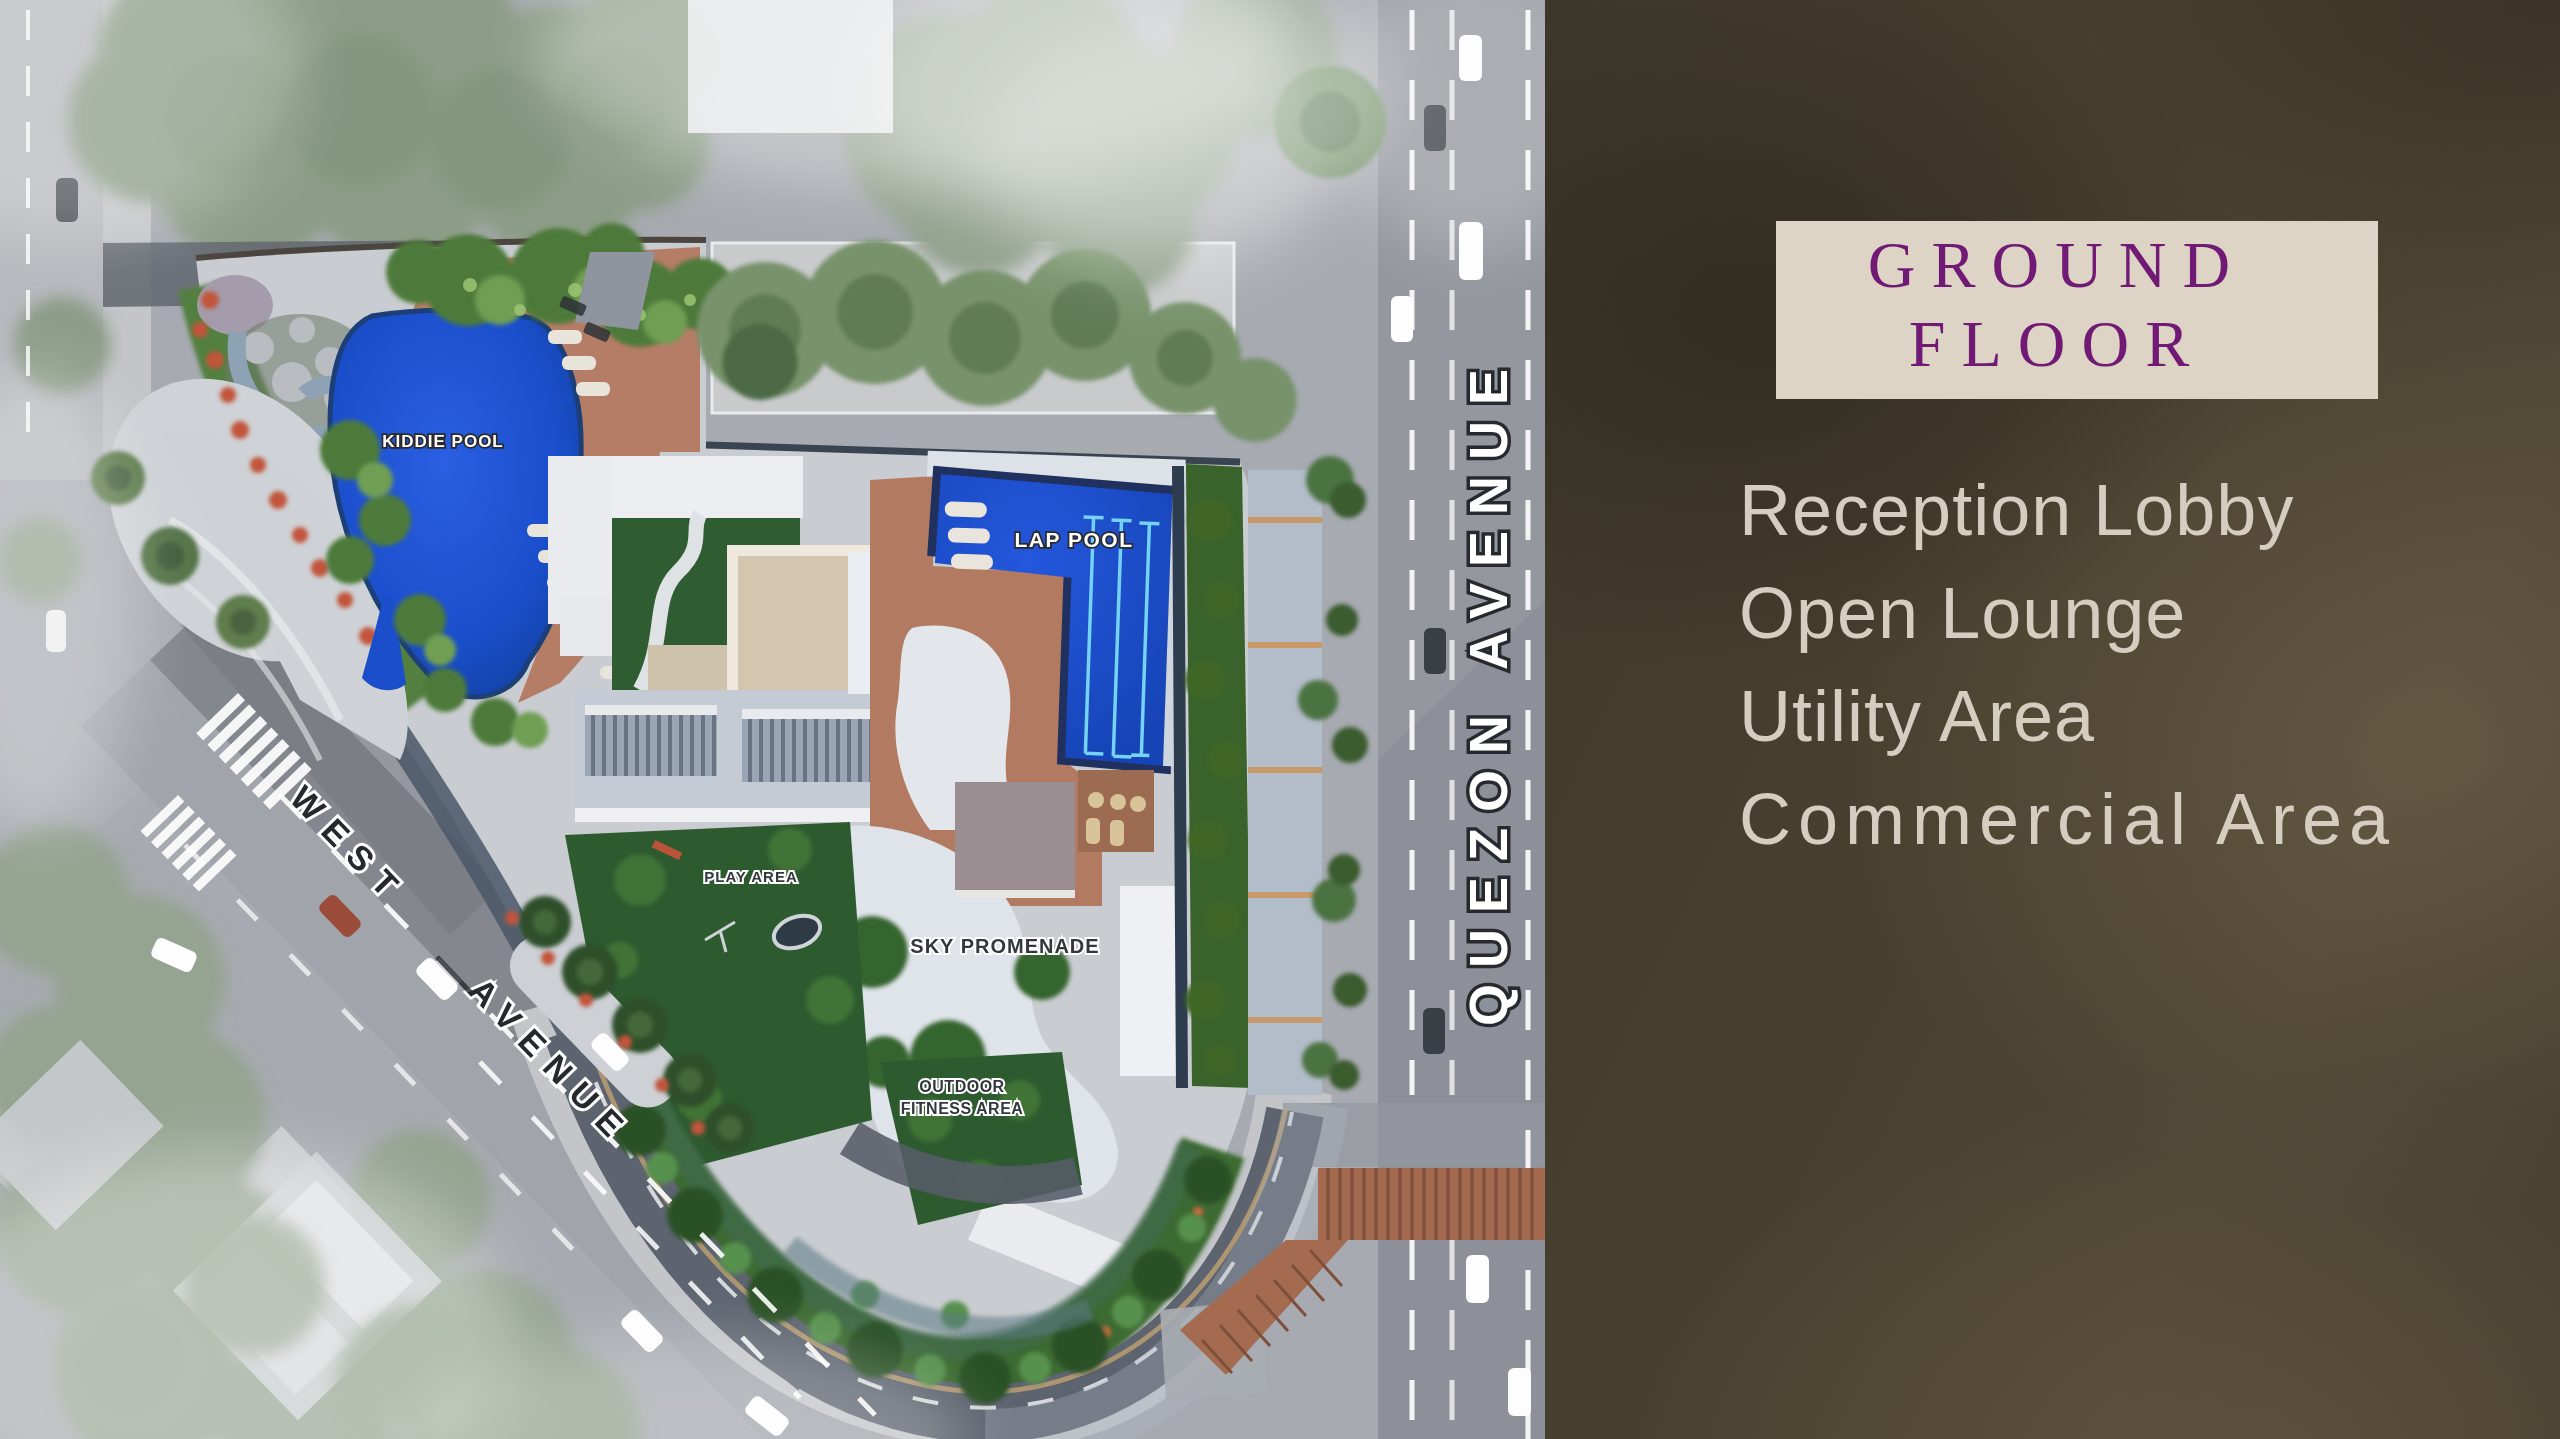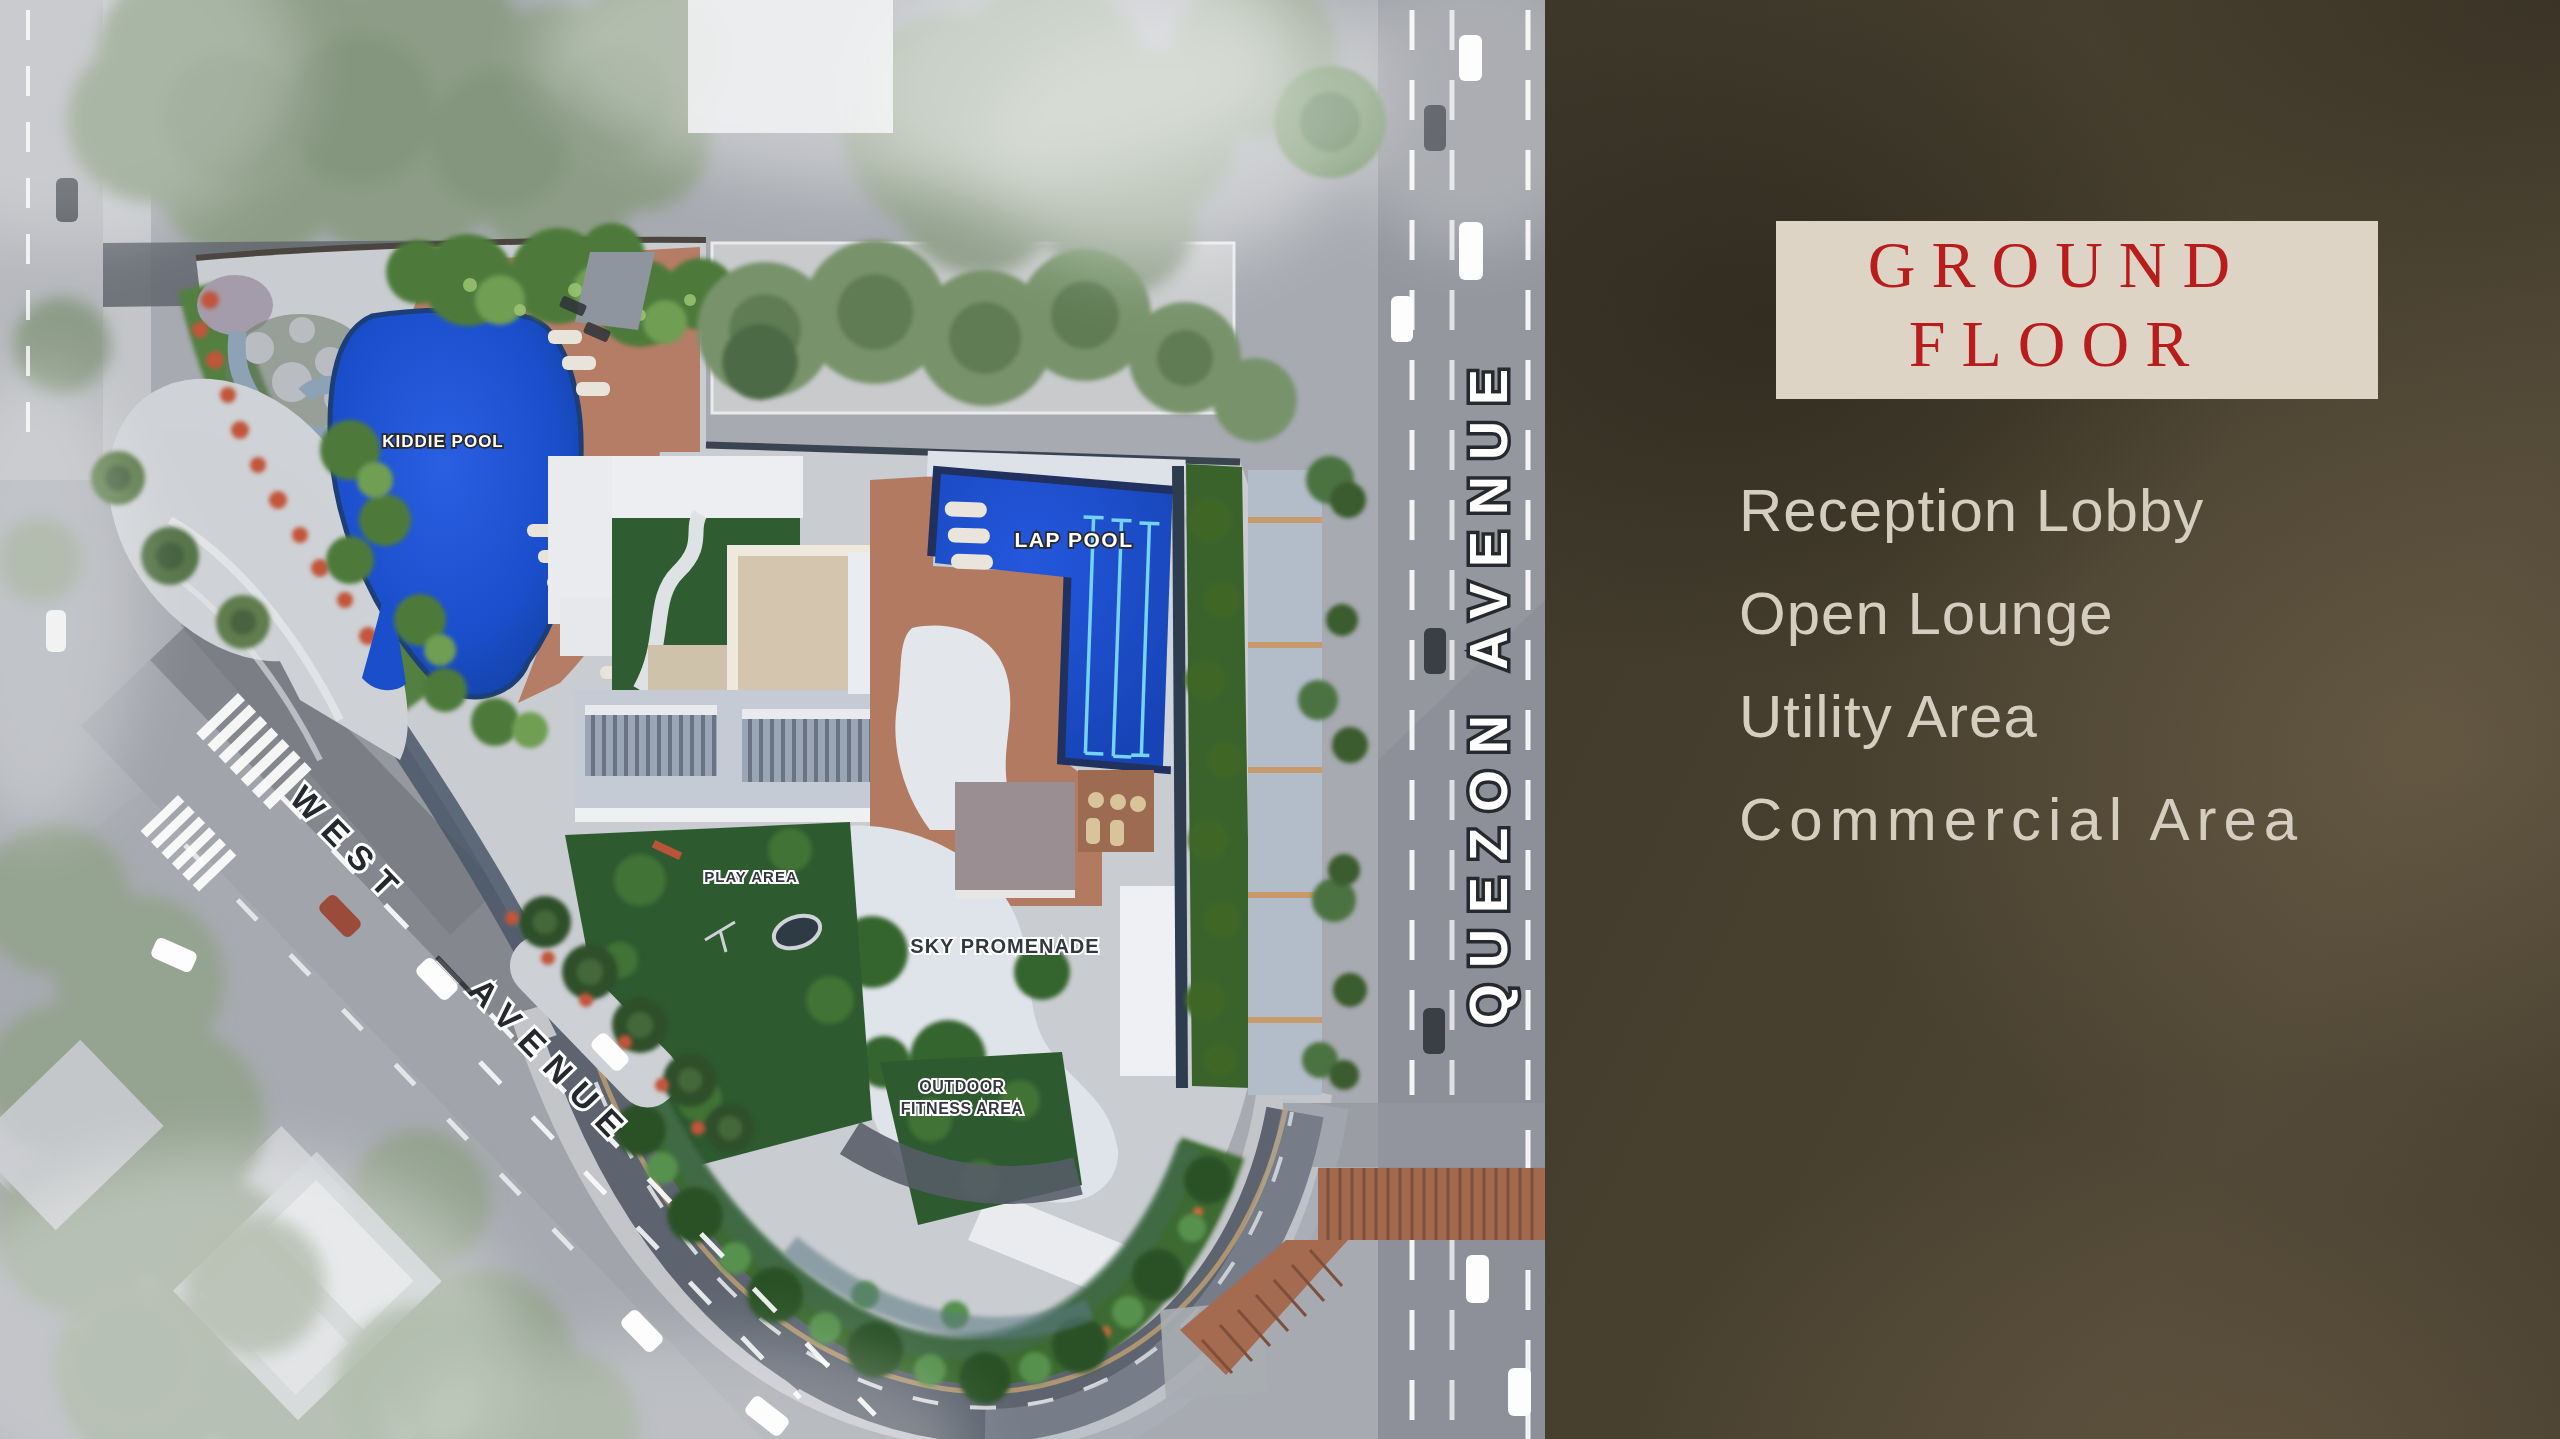--- a/index.html
+++ b/index.html
@@ -4,22 +4,22 @@
 html,body{margin:0;padding:0;background:#454033;}
 #wrap{position:relative;width:2560px;height:1439px;overflow:hidden;font-family:"Liberation Sans",sans-serif;}
 #panel{position:absolute;left:1545px;top:0;width:1015px;height:1439px;
 background:
 radial-gradient(1000px 750px at 88% 52%, rgba(150,132,100,0.30), rgba(150,132,100,0) 62%),
 radial-gradient(760px 560px at 22% 22%, rgba(22,19,13,0.38), rgba(22,19,13,0) 65%),
 radial-gradient(1100px 650px at 72% 102%, rgba(128,110,82,0.34), rgba(128,110,82,0) 60%),
 radial-gradient(800px 500px at 100% 0%, rgba(20,17,12,0.30), rgba(20,17,12,0) 60%),
 linear-gradient(115deg,#3e382b 0%,#48402f 45%,#4e4534 72%,#443c2d 100%);}
 #gbox{position:absolute;left:231px;top:221px;width:602px;height:178px;background:#ddd4c5;}
-#gbox .t{font-family:"Liberation Serif",serif;color:#b91c1c;font-size:66px;letter-spacing:16px;text-align:center;line-height:79px;padding-top:4px;padding-right:40px;}
-#list{position:absolute;left:194px;top:459px;width:800px;font-family:"Liberation Sans",sans-serif;color:#d5cdbf;font-size:60px;font-weight:400;line-height:103px;letter-spacing:1px;}
+#gbox .t{font-family:"Liberation Serif",serif;color:#701a75;font-size:66px;letter-spacing:16px;text-align:center;line-height:79px;padding-top:4px;padding-right:40px;}
+#list{position:absolute;left:194px;top:459px;width:800px;font-family:"Liberation Sans",sans-serif;color:#d5cdbf;font-size:72px;font-weight:400;line-height:103px;letter-spacing:1px;}
 </style></head>
 <body>
 <div id="wrap">
 <div id="panel">
   <div id="gbox">
         <div class="t">GROUND<br>FLOOR</div>
       </div>
   <div id="list">Reception Lobby<br>Open Lounge<br>Utility Area<br><span style="letter-spacing:7px">Commercial Area</span></div>
 </div>
 <svg width="1545" height="1439" viewBox="0 0 1545 1439" style="position:absolute;left:0;top:0" xmlns="http://www.w3.org/2000/svg">

